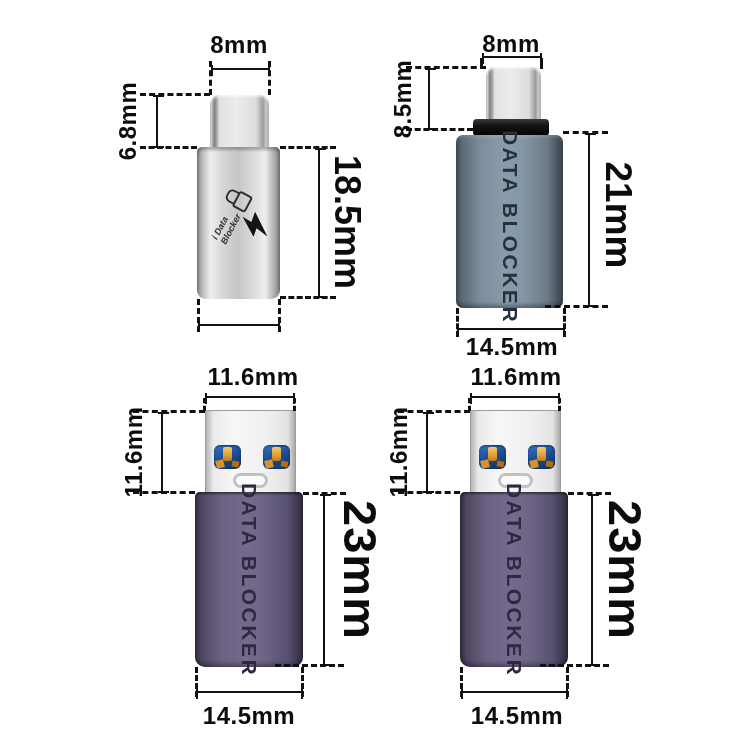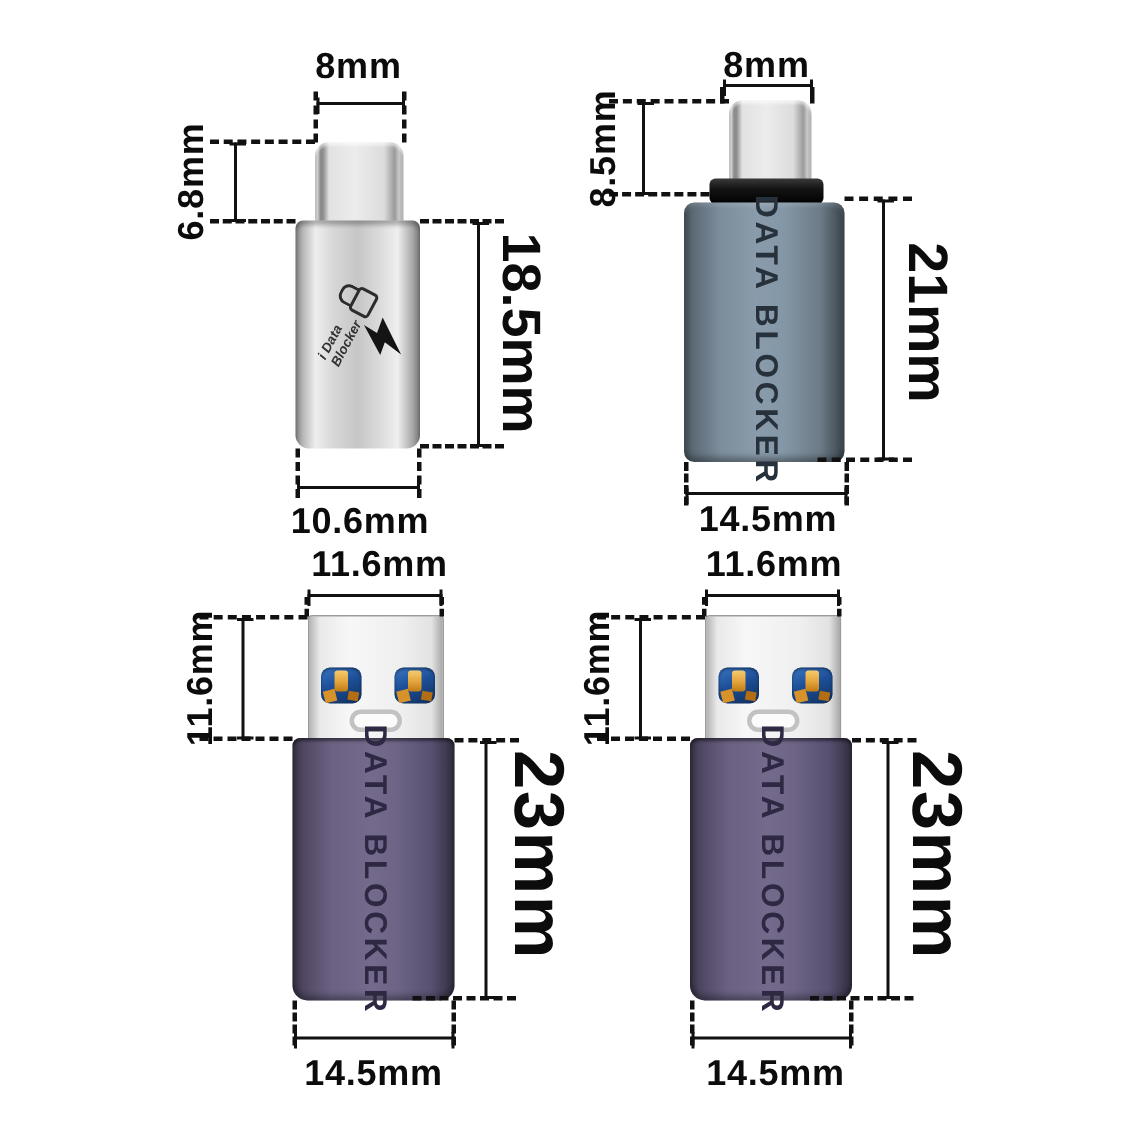--- a/index.html
+++ b/index.html
@@ -100,21 +100,20 @@
     <div class="vlabel ccw" style="left:128px;top:121px;">6.8mm</div>
 
     <div class="dash-h" style="left:280px;top:146px;width:56px;"></div>
     <div class="dash-h" style="left:280px;top:296px;width:56px;"></div>
     <div class="dim-v" style="left:318px;top:148px;height:150px;"></div>
     <div class="vlabel cw sz36" style="left:347px;top:222px;">18.5mm</div>
 
     <div class="dash-v" style="left:197px;top:299px;height:33px;"></div>
     <div class="dash-v" style="left:278px;top:299px;height:33px;"></div>
     <div class="dim-h" style="left:198px;top:324px;width:82px;"></div>
-    <div class="hlabel" style="left:240px;top:348px;">10.6mm</div>
   </div>
 
   <div class="grp">
     <div class="plug-c" style="left:486px;top:67px;width:55px;height:55px;"></div>
     <div class="collar" style="left:473px;top:119px;width:76px;height:17px;"></div>
     <div class="body-slate" style="left:456px;top:135px;width:107px;height:173px;"></div>
     <div class="body-text txt-slate" style="left:510px;top:227px;">DATA BLOCKER</div>
 
     <div class="hlabel" style="left:511px;top:44px;">8mm</div>
     <div class="dim-h" style="left:482px;top:56px;width:60px;"></div>

